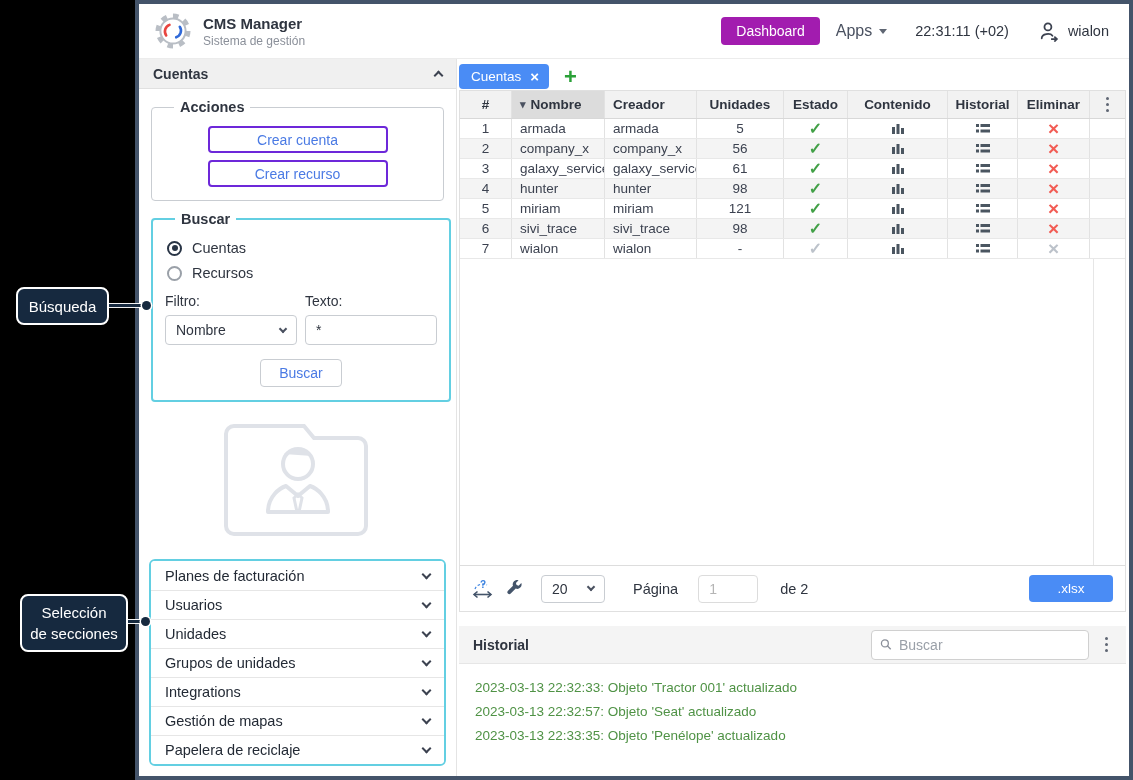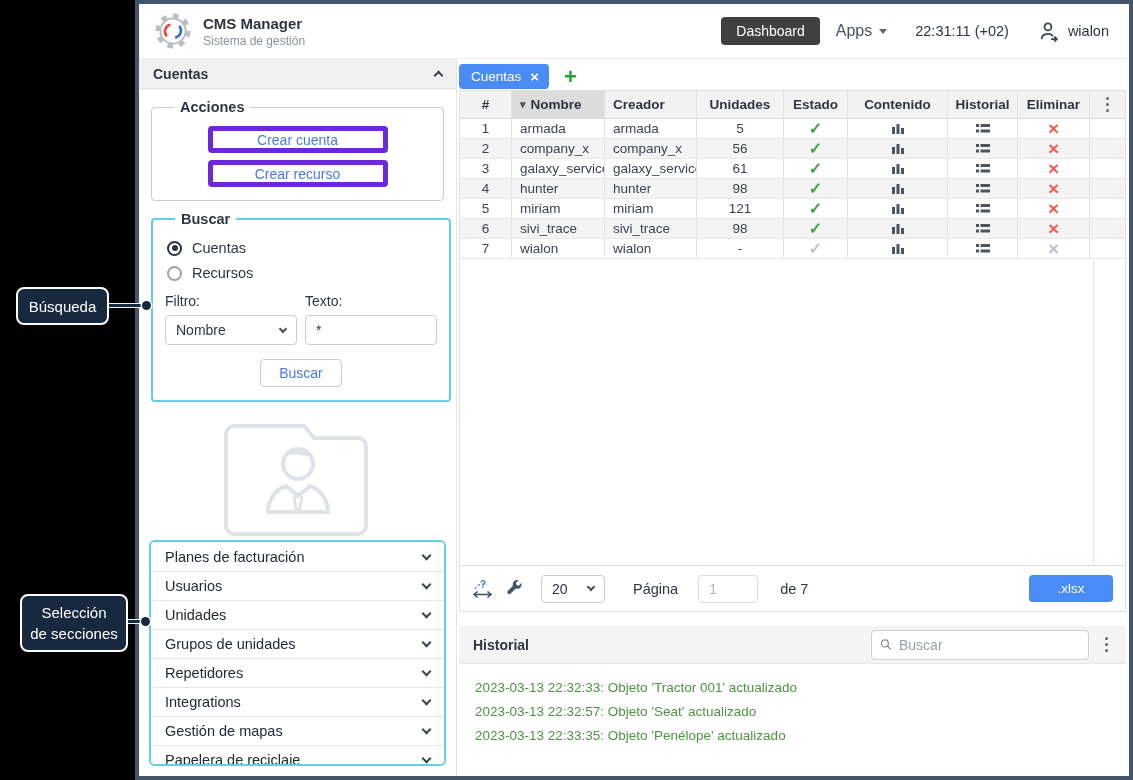--- a/index.html
+++ b/index.html
@@ -11,21 +11,21 @@
   .app { position:absolute; left:135px; top:0; right:0; bottom:0;
          border:4px solid #44546a; background:#fff; display:flex; flex-direction:column; }
 
   
   .topbar { height:55px; flex:0 0 55px; display:flex; align-items:center; padding:0 14px;
             border-bottom:1px solid #ececec; background:#fff; }
   .logo { width:40px; height:40px; margin-right:10px; }
   .titles .t1 { font-size:15px; font-weight:700; color:#2f3540; }
   .titles .t2 { font-size:12px; color:#8a8f99; margin-top:2px; }
   .topbar .spacer { flex:1; }
-  .btn-dashboard { background:#404040; color:#fff; border:none; border-radius:4px;
+  .btn-dashboard { background:#a21caf; color:#fff; border:none; border-radius:4px;
                    font-size:14px; padding:6px 15px; font-family:inherit; cursor:pointer; }
   .apps { display:flex; align-items:center; gap:7px; margin-left:16px; font-size:16px; color:#4a5160; cursor:pointer; }
   .caret-down { width:0; height:0; border-left:4px solid transparent; border-right:4px solid transparent; border-top:5px solid #5f6673; }
   .time { margin-left:28px; font-size:14.5px; color:#2f3540; }
   .user { display:flex; align-items:center; gap:8px; margin-left:30px; margin-right:6px; }
   .user .name { font-size:14.5px; color:#2f3540; }
 
   
   .appbody { flex:1; display:flex; min-height:0; }
 
@@ -36,21 +36,21 @@
   .panel-header .chev { margin-left:auto; }
   .chev { width:7px; height:7px; border-right:2px solid #3c4250; border-bottom:2px solid #3c4250; display:inline-block; }
   .chev.down { transform:rotate(45deg); margin-top:-3px; }
   .chev.up { transform:rotate(-135deg); margin-top:4px; }
   .chev.sm { width:6px; height:6px; border-color:#4a5160; }
 
   fieldset { border:1px solid #c9cdd2; border-radius:4px; margin:10px 12px 0; padding:4px 12px 13px; }
   fieldset legend { padding:0 6px; margin-left:10px; font-size:14.5px; font-weight:700; color:#2f3540; }
   fieldset.hl { border:2px solid #63cfe2; }
   .btn-outline { display:block; width:180px; height:27px; margin:7px auto 0; background:#fff;
-                 border:5px solid #6d28d9; border-radius:4px; color:#4a7ae4; font-size:14px;
+                 border:2px solid #6d28d9; border-radius:4px; color:#4a7ae4; font-size:14px;
                  font-family:inherit; cursor:pointer; }
   .radio-row { display:flex; align-items:center; gap:10px; margin:9px 0 0 2px; font-size:14.5px; color:#2f3540; cursor:pointer; }
   .radio { width:15px; height:15px; border-radius:50%; border:2px solid #283445; position:relative; flex:0 0 15px; }
   .radio.on::after { content:""; position:absolute; left:2.5px; top:2.5px; width:6px; height:6px; border-radius:50%; background:#283445; }
   .radio.off { border-color:#9aa0a8; }
   .filter-grid { display:flex; margin-top:12px; }
   .filter-col { width:132px; }
   .filter-col + .filter-col { margin-left:8px; }
   .filter-label { font-size:14px; color:#2f3540; margin-bottom:6px; }
   .fake-select, .text-input { height:30px; border:1px solid #c9cdd2; border-radius:4px; background:#fff;
@@ -247,24 +247,20 @@
   <div class="section-item">
     <span>Unidades</span>
     <span class="chev down"></span>
   </div>
 
   <div class="section-item">
     <span>Grupos de unidades</span>
     <span class="chev down"></span>
   </div>
 
-  <div class="section-item">
-    <span>Repetidores</span>
-    <span class="chev down"></span>
-  </div>
 
   <div class="section-item">
     <span>Integrations</span>
     <span class="chev down"></span>
   </div>
 
   <div class="section-item">
     <span>Gestión de mapas</span>
     <span class="chev down"></span>
   </div>
@@ -511,21 +507,21 @@
             </svg>
             <svg width="17" height="17" viewBox="0 0 18 18" class="icon-btn">
               <path d="M 16.2 3.2 a 4.6 4.6 0 0 1 -5.9 5.9 L 5 14.4 a 2 2 0 0 1 -2.9 -2.9 L 7.4 6.2 a 4.6 4.6 0 0 1 5.9 -5.9 L 10.5 3.1 l 0.7 2.2 l 2.2 0.7 z" fill="#44546a"></path>
             </svg>
             <div class="fake-select pagesize">
               <span>20</span>
               <span class="chev down sm"></span>
             </div>
             <span class="lbl lbl-pagina">Página</span>
             <input class="page-input" value="1" style="">
-            <span class="lbl lbl-de">de 7</span>
+            <span class="lbl lbl-de">de 2</span>
             <button class="btn-xlsx">.xlsx</button>
           </div>
         </div>
 
         <div class="history">
           <div class="history-header">
             <span class="history-title">Historial</span>
             <div class="search-box">
               <svg width="15" height="15" viewBox="0 0 16 16">
                 <circle cx="6.5" cy="6.5" r="4.6" fill="none" stroke="#8a8f99" stroke-width="1.7"></circle>

